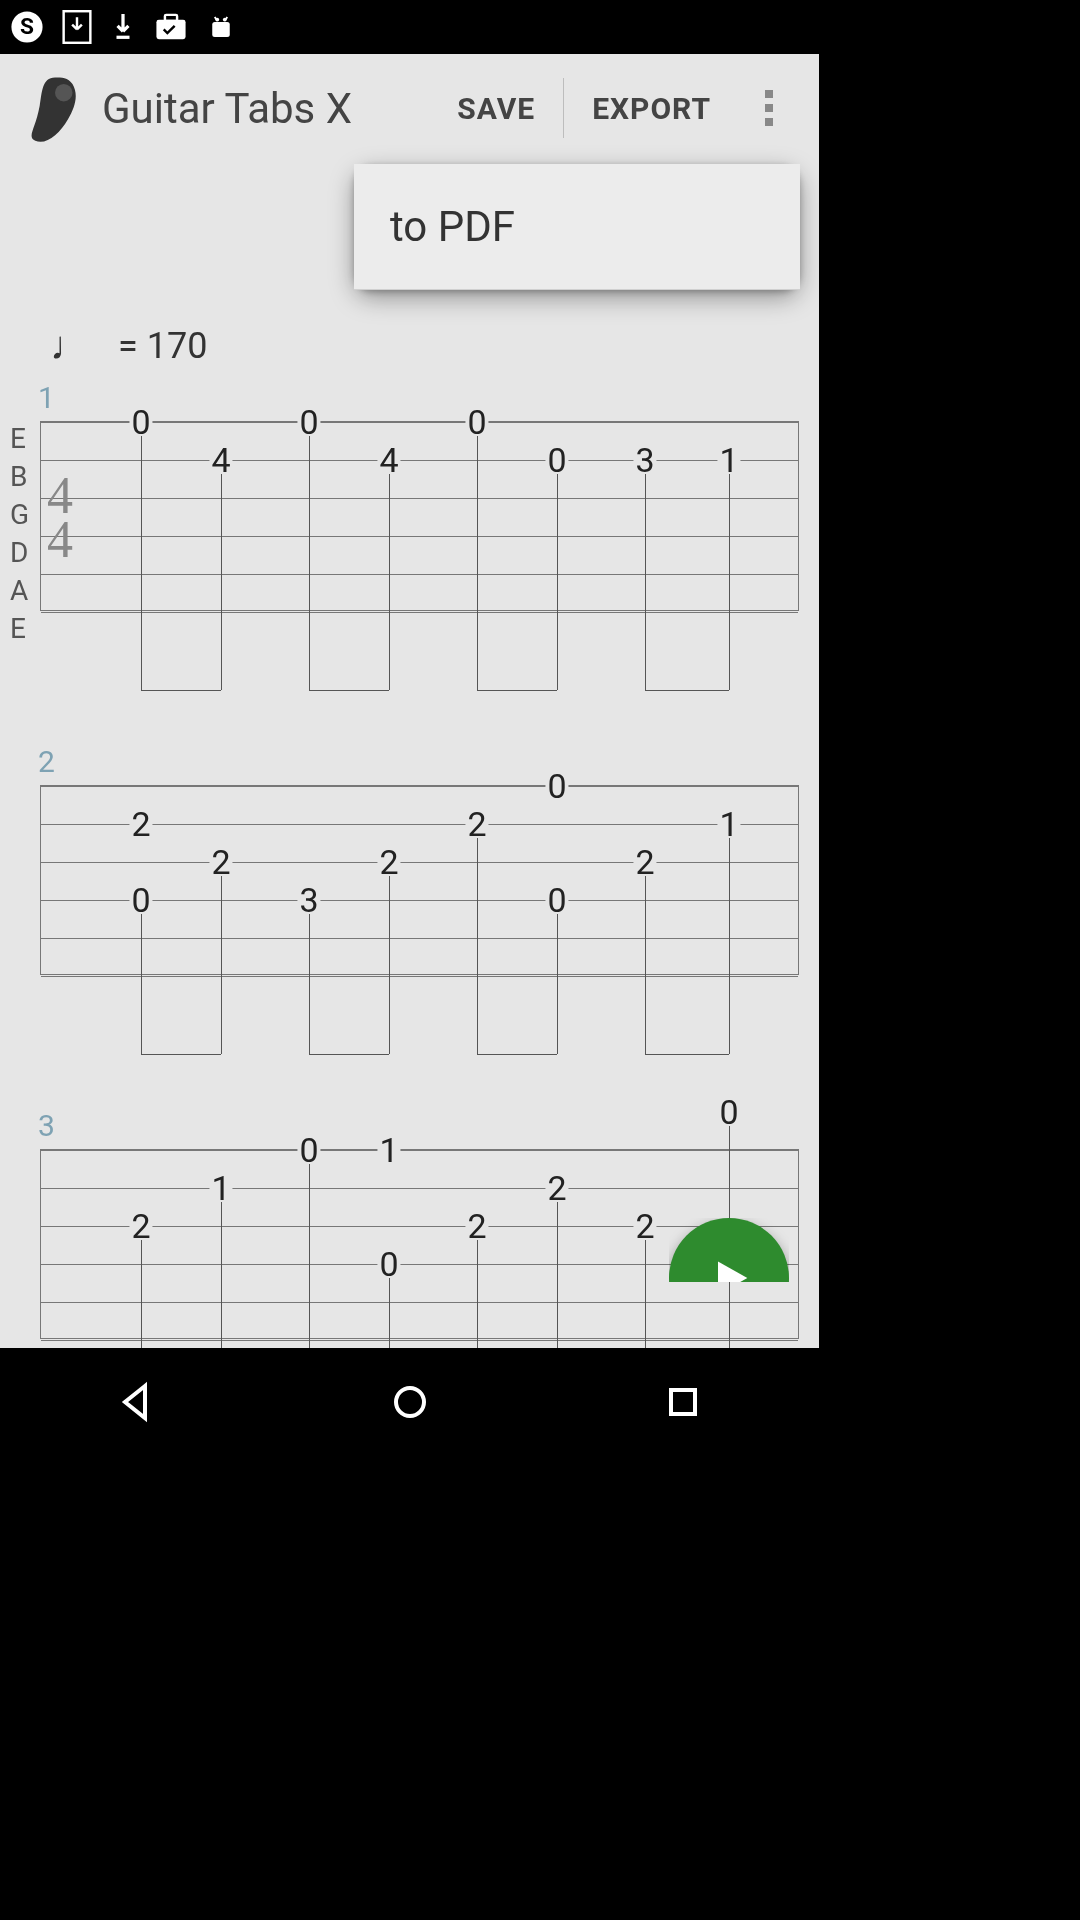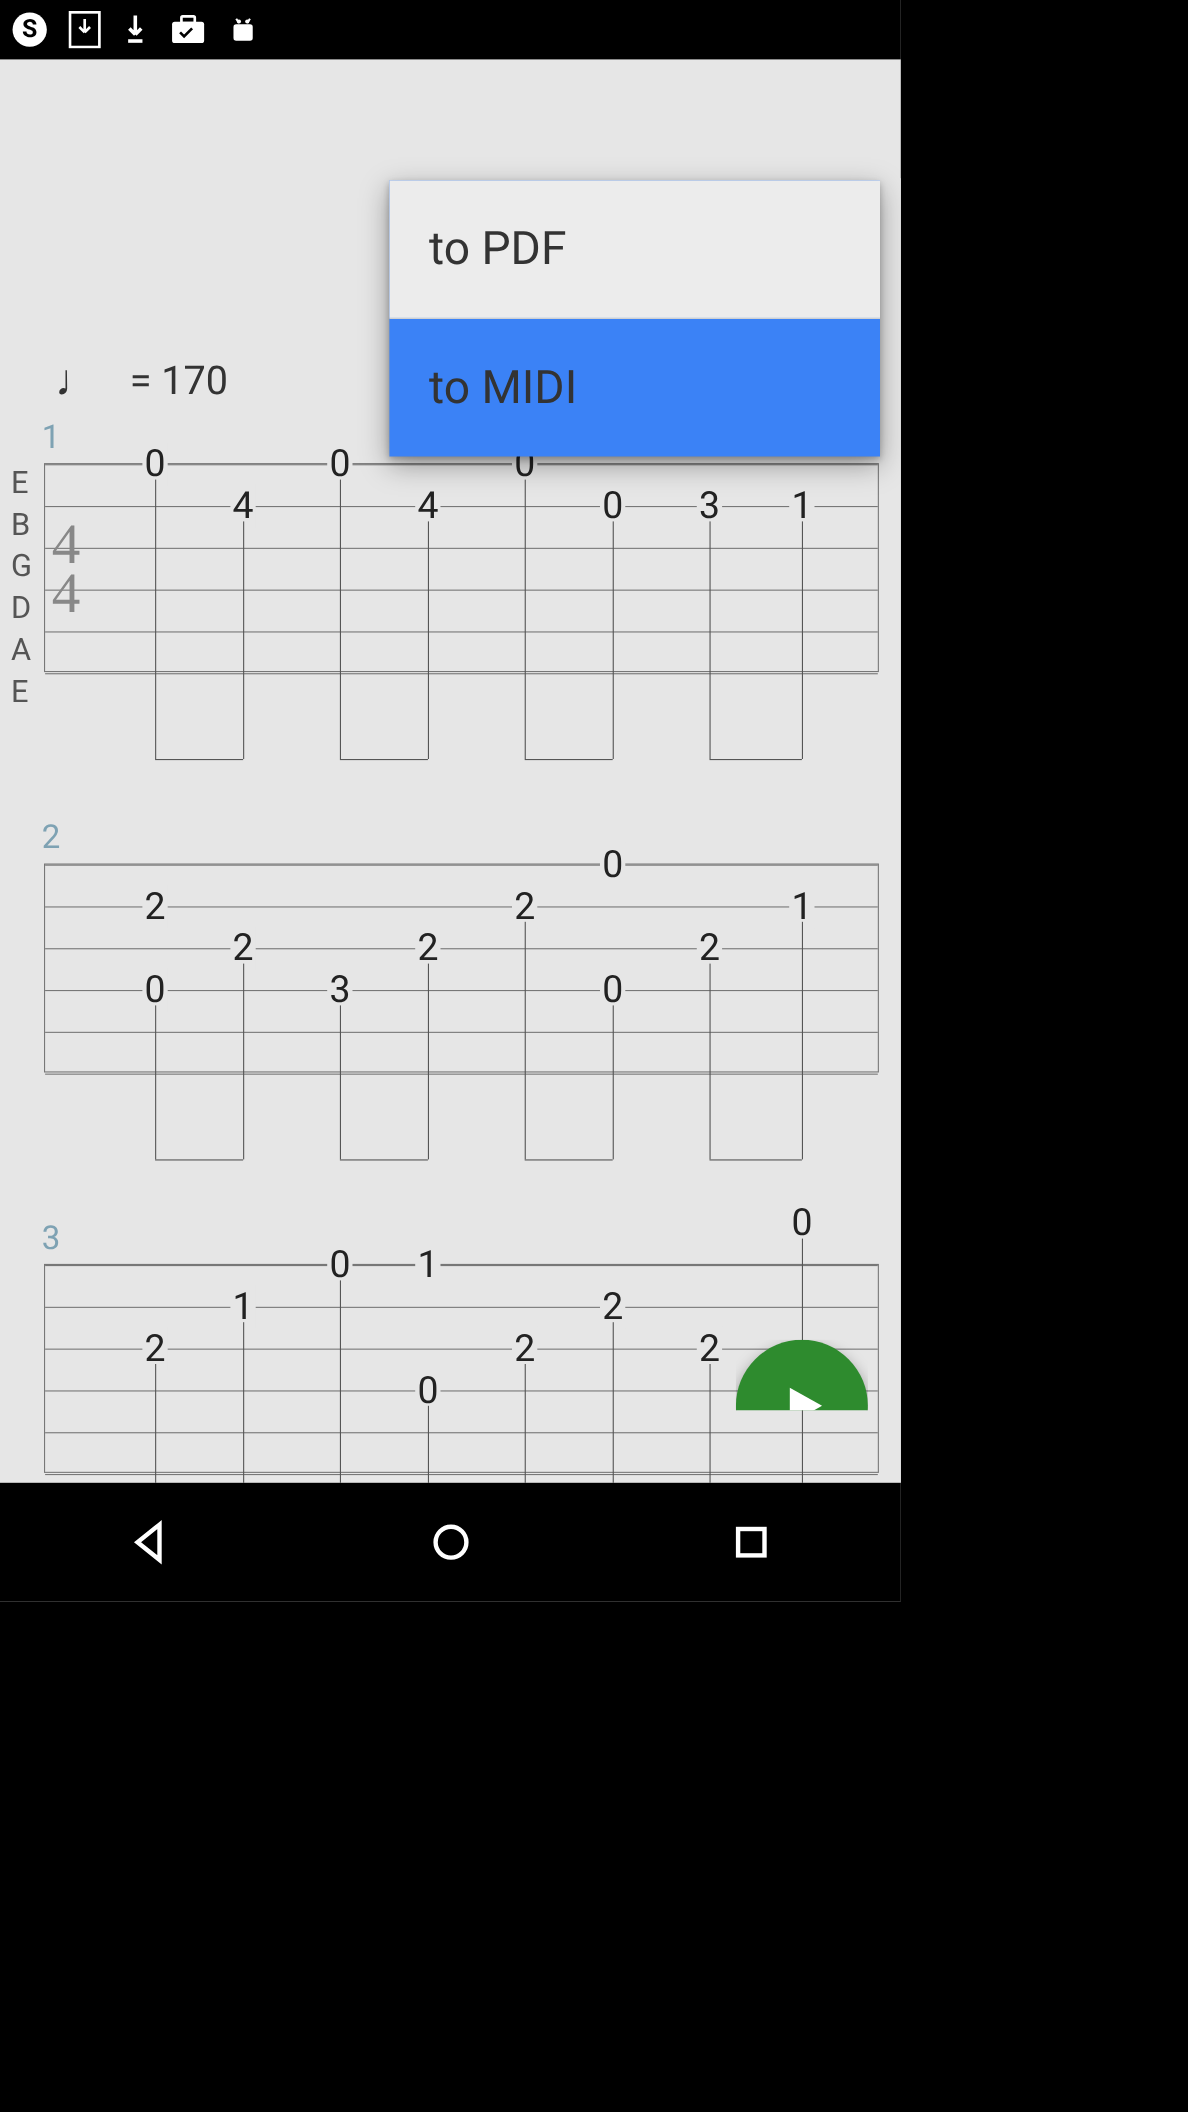--- a/index.html
+++ b/index.html
@@ -42,21 +42,21 @@
   .staff .line { position: absolute; left: 0; right: 0; height: 1px; background: #777; }
   .l1{top:0}.l2{top:38px}.l3{top:76px}.l4{top:114px}.l5{top:152px}.l6{top:190px}
 
   .time-sig { position: absolute; left: 6px; top: 52px; font-size: 52px; color: #888; font-family: Georgia, serif; line-height: 44px; }
 
   .fret { position: absolute; font-size: 34px; color: #222; background: #e6e6e6; padding: 0 2px; transform: translate(-50%, -50%); }
   .stem { position: absolute; width: 1px; background: #555; }
   .beam { position: absolute; height: 1px; background: #555; }
 
   
-  .dropdown { position: absolute; top: 164px; left: 354px; width: 446px; background: #3b82f6; box-shadow: 0 8px 24px rgba(0,0,0,.35), 0 2px 6px rgba(0,0,0,.25); }
+  .dropdown { position: absolute; top: 164px; left: 354px; width: 446px; background: #5eead4; box-shadow: 0 8px 24px rgba(0,0,0,.35), 0 2px 6px rgba(0,0,0,.25); border-radius: 18px; }
   .dropdown-item { padding: 38px 36px; font-size: 42px; color: #333; }
   .dropdown-item.highlight { background: #ececec; }
   .dd-divider { height: 1px; background: #d0d0d0; }
 
   
   .fab { position: absolute; right: 30px; bottom: 118px; width: 120px; height: 120px; border-radius: 60px; background: #2e8b2e; display: flex; align-items: center; justify-content: center; box-shadow: 0 6px 14px rgba(0,0,0,.4); clip-path: inset(0 0 56px 0); }
   .fab svg { fill: #fff; }
 
   
   .nav-bar { position: absolute; left: 0; right: 0; bottom: 0; height: 108px; background: #000; display: flex; align-items: center; justify-content: space-around; }
@@ -88,20 +88,35 @@
         </svg>
       <svg width="30" height="30" viewBox="0 0 24 24">
           <rect x="5" y="8" width="14" height="12" rx="2" fill="#fff"></rect>
           <circle cx="9" cy="6" r="1.5" fill="#fff"></circle>
           <circle cx="15" cy="6" r="1.5" fill="#fff"></circle>
           <path d="M7 4l2 3M17 4l-2 3" stroke="#fff" stroke-width="1.5"></path>
         </svg>
     </div>
   </div>
 
+  <div class="app-bar">
+    <svg class="app-icon" viewBox="0 0 64 64">
+        <path d="M32 4C20 4 20 18 18 30 14 52 6 58 14 62c10 4 22-6 30-20 6-10 10-22 4-32C44 4 38 4 32 4z" fill="#333"></path>
+        <circle cx="40" cy="18" r="8" fill="#555"></circle>
+      </svg>
+    <div class="app-title">Guitar Tabs X</div>
+    <div class="btn-text">SAVE</div>
+    <div class="divider-v"></div>
+    <div class="btn-text">EXPORT</div>
+    <div class="overflow">
+        <span></span>
+        <span></span>
+        <span></span>
+      </div>
+  </div>
 
   <div class="content">
     <div class="meta-lines">
       <div>by</div>
       <div>tab by</div>
     </div>
 
     <div class="tempo">
       <span class="note-glyph">♩</span>
       <span>= 170</span>
@@ -211,21 +226,20 @@
           <div class="stem" style="left: 516px; top: 52px; height: 216px;"></div>
           <div class="stem" style="left: 604px; top: 90px; height: 178px;"></div>
           <div class="stem" style="left: 688px; top: -24px; height: 292px;"></div>
         </div>
     </div>
   </div>
 
   <div class="dropdown">
     <div class="dropdown-item highlight">to PDF</div>
     <div class="dd-divider"></div>
-    <div class="dropdown-item">to MIDI</div>
   </div>
 
   <div class="fab">
     <svg width="44" height="44" viewBox="0 0 24 24">
         <path d="M6 3l16 9L6 21V3z"></path>
       </svg>
   </div>
 
   <div class="nav-bar">
     <svg width="48" height="48" viewBox="0 0 48 48">

